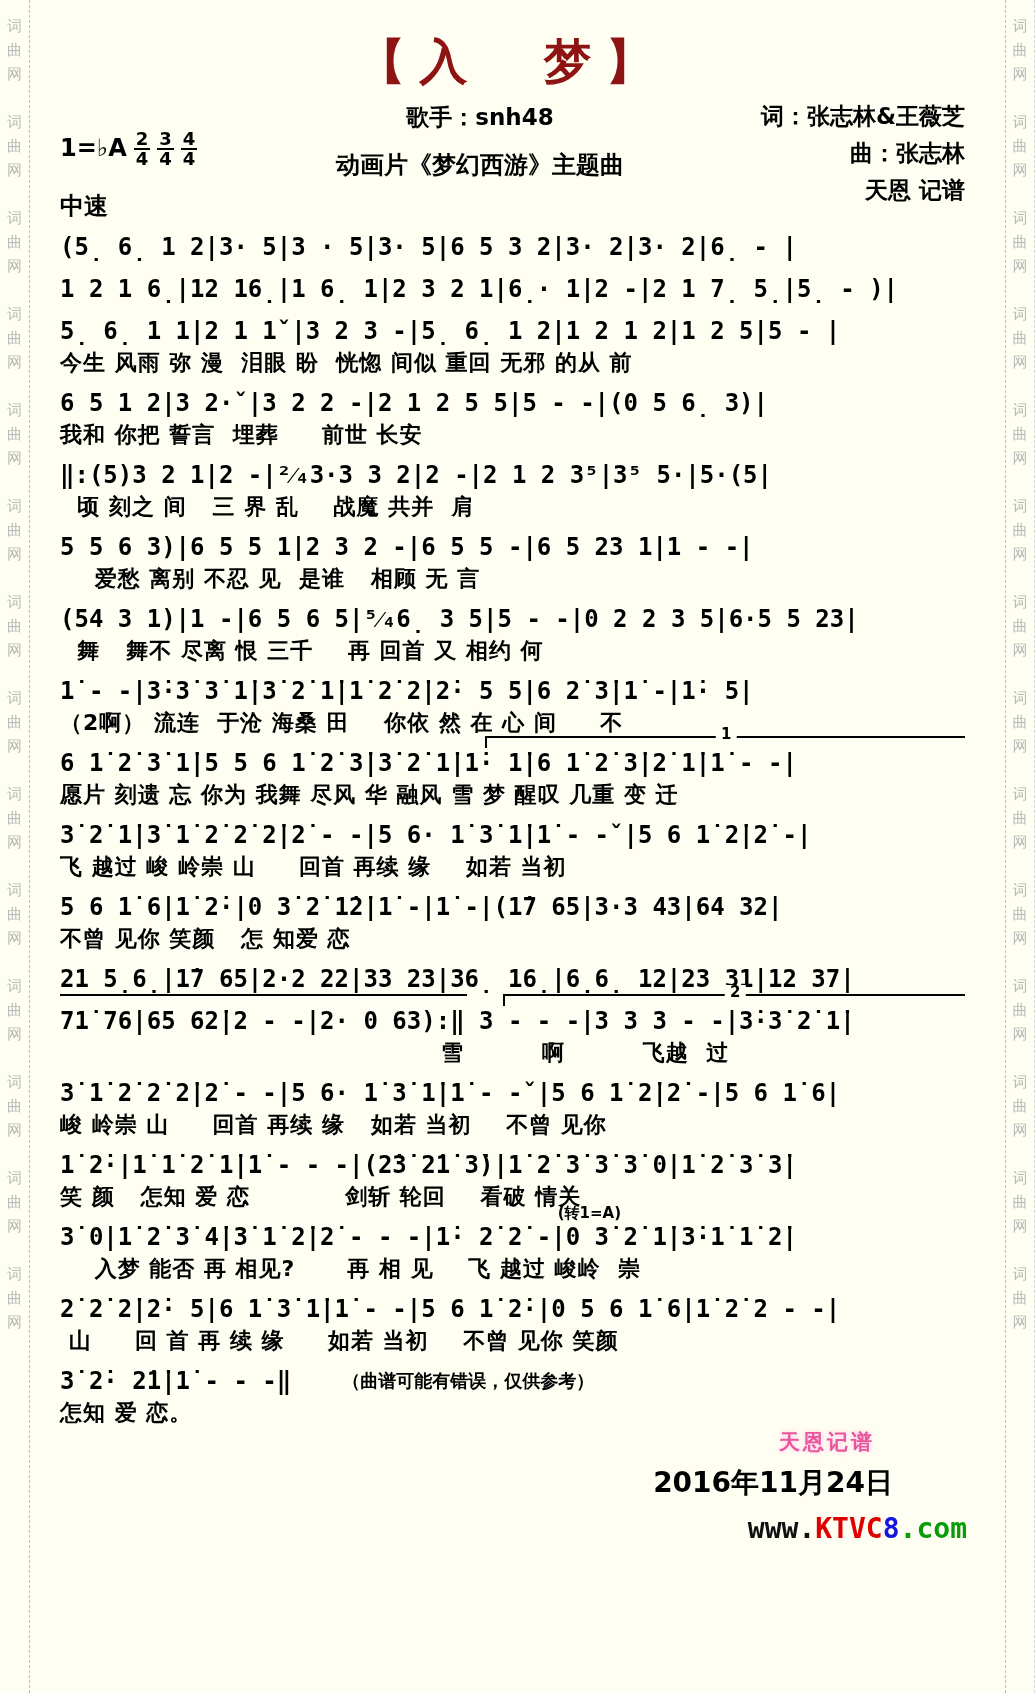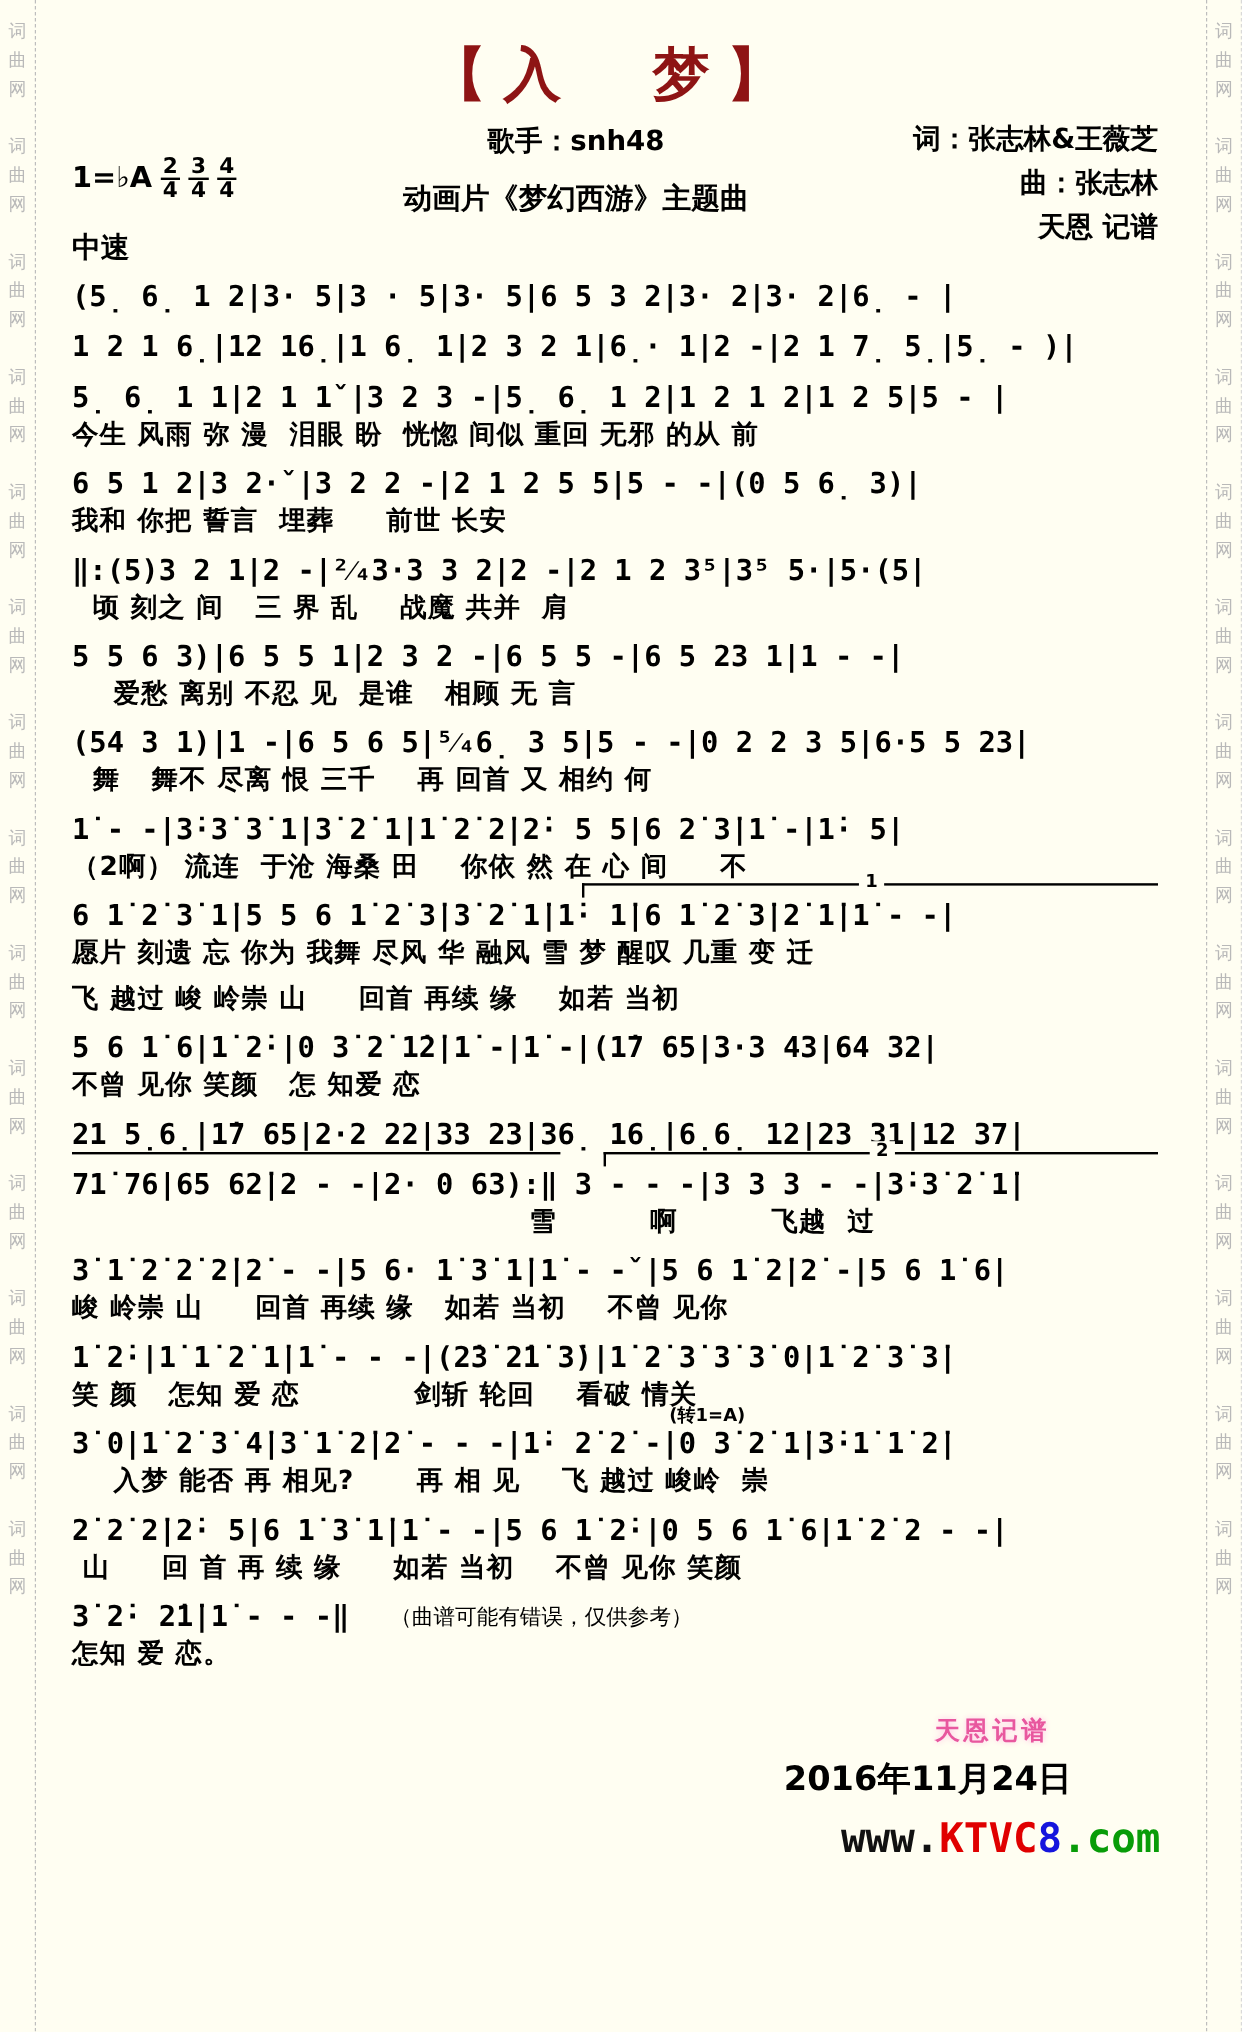--- a/index.html
+++ b/index.html
@@ -36,27 +36,27 @@
 
   .volta{position:absolute;top:-10px;height:10px;border-top:2px solid #000;}
   .volta.v1{left:47%;right:0;border-left:2px solid #000;}
   .volta.cont{left:0;width:45%;}
   .volta.v2{left:49%;right:0;border-left:2px solid #000;}
   .volta-label{position:absolute;left:50%;top:-11px;transform:translateX(-50%);
                font-size:15px;font-weight:bold;background:#fffef2;padding:0 5px;line-height:1;}
   .ann{position:absolute;top:-16px;left:55%;font-size:15px;font-weight:bold;}
 
   .finalrow{display:flex;align-items:center;}
-  .disclaimer{font-size:18px;font-weight:normal;margin-left:34px;white-space:nowrap;}
+  .disclaimer{font-size:18px;font-weight:bold;margin-left:51px;white-space:nowrap;}
 
   .stamp{position:absolute;right:160px;top:1428px;font-size:21px;font-weight:bold;color:#e8579e;
          letter-spacing:3px;text-shadow:0 0 5px #ffc2e2,0 0 2px #fff;}
   .date{position:absolute;right:142px;top:1464px;font-size:28px;font-weight:bold;}
   .url{position:absolute;right:68px;top:1512px;font-family:"DejaVu Sans Mono",monospace;
-       font-weight:bold;font-size:34px;letter-spacing:0;}
+       font-weight:bold;font-size:28px;letter-spacing:0;}
   .url .u-www{color:#111;}
   .url .u-ktvc{color:#e00000;}
   .url .u-eight{color:#1515dd;}
   .url .u-com{color:#089c08;}
 </style>
 </head>
 <body>
 
 <div class="page">
 
@@ -237,20 +237,21 @@
         <div class="lyrics">（2啊） 流连  于沧 海桑 田    你依 然 在 心 间     不</div>
       </div>
       <div class="line">
         <span class="volta v1">
             <span class="volta-label">1</span>
           </span>
         <div class="notation">6 1̇ 2̇ 3̇ 1̇|5 5 6 1̇ 2̇ 3̇|3̇ 2̇ 1̇|1̇· 1̇|6 1̇ 2̇ 3̇|2̇ 1̇|1̇ - -|</div>
         <div class="lyrics">愿片 刻遗 忘 你为 我舞 尽风 华 融风 雪 梦 醒叹 几重 变 迁</div>
       </div>
       <div class="line">
+        <div class="notation">3̇ 2̇ 1̇|3̇ 1̇ 2̇ 2̇ 2̇|2̇ - -|5 6· 1̇ 3̇ 1̇|1̇ - -ˇ|5 6 1̇ 2̇|2̇ -|</div>
         <div class="lyrics">飞 越过 峻 岭崇 山     回首 再续 缘    如若 当初</div>
       </div>
       <div class="line">
         <div class="notation">5 6 1̇ 6|1̇ 2̇·|0 3̇ 2̇ 1̇2̇|1̇ -|1̇ -|(1̇7 65|3·3 43|64 32|</div>
         <div class="lyrics">不曾 见你 笑颜   怎 知爱 恋</div>
       </div>
       <div class="line">
         <div class="notation">21 5̣6̣|1̇7 65|2·2 22|33 23|36̣ 16̣|6̣6̣ 12|23 31|12 37|</div>
         <div class="lyrics"></div>
       </div>

